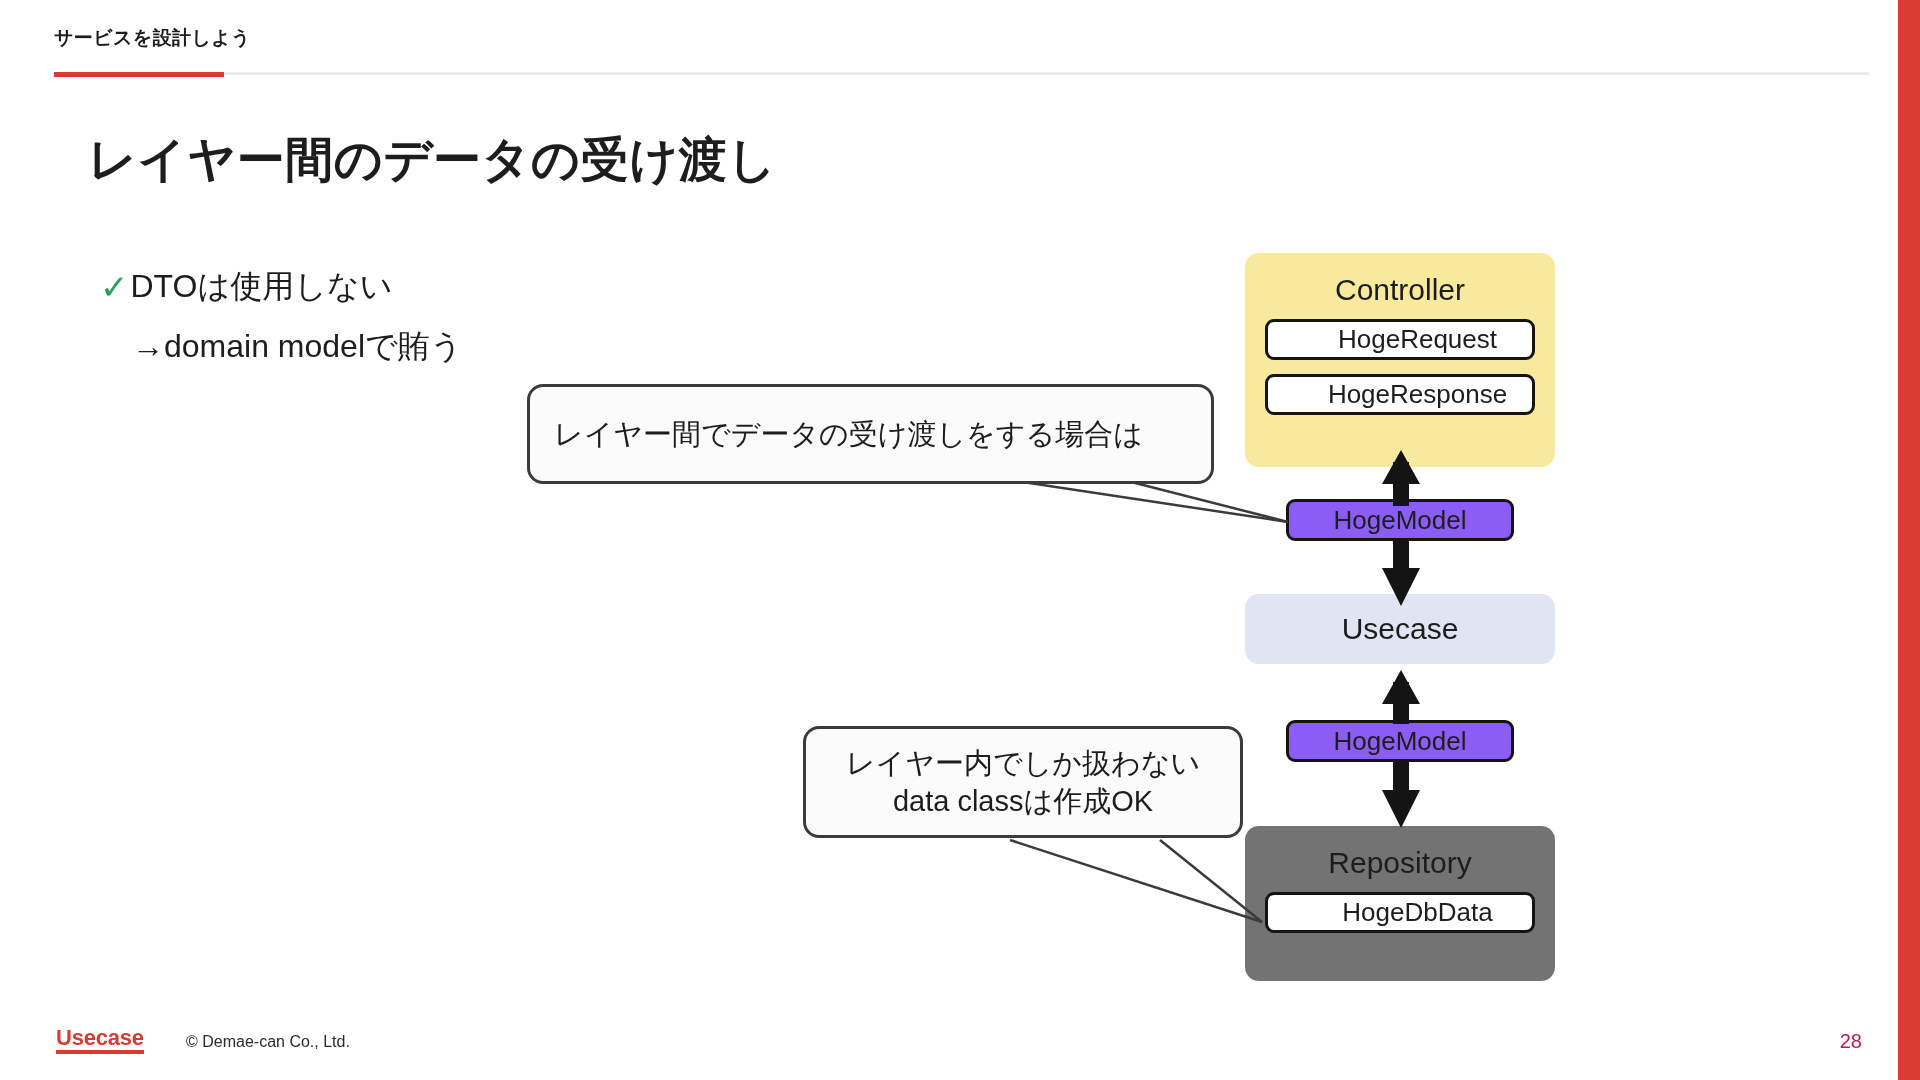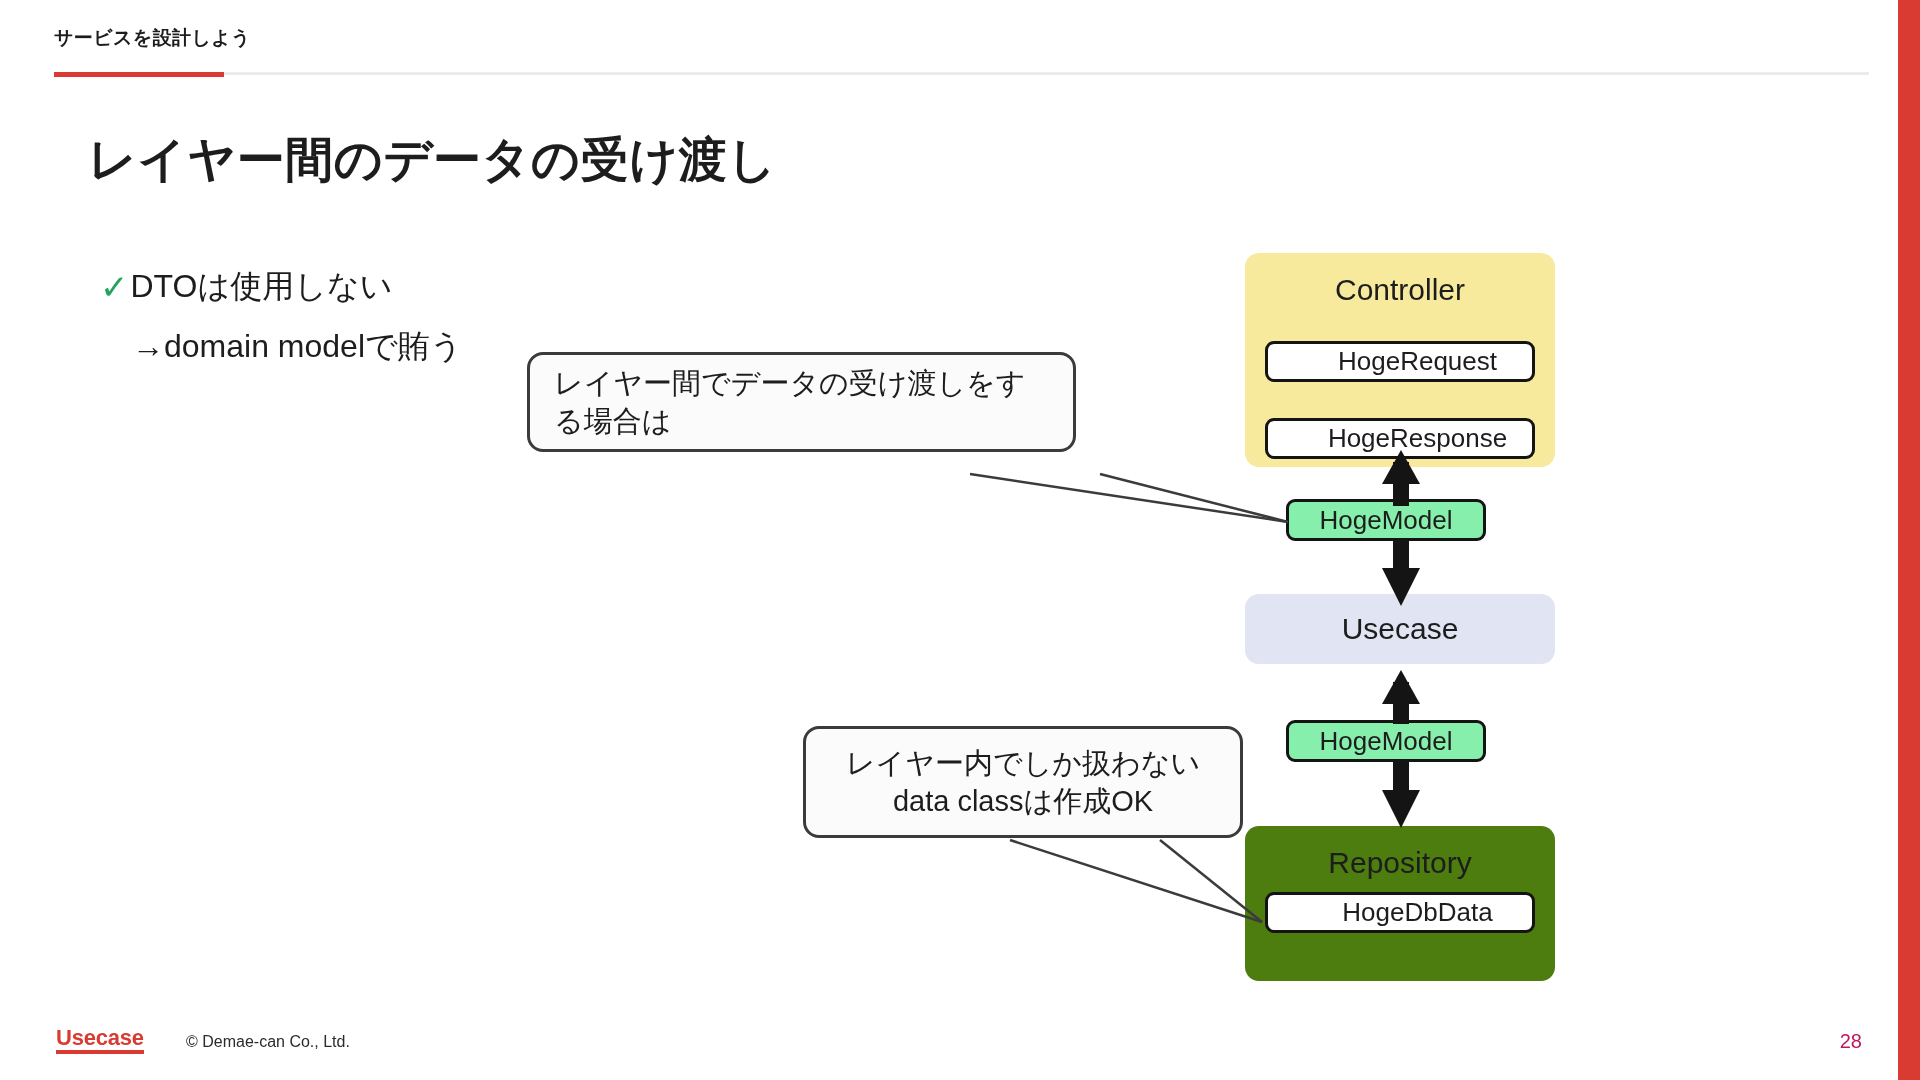--- a/index.html
+++ b/index.html
@@ -63,72 +63,71 @@
     display:flex; flex-direction:column; align-items:center;
   }
   .layer-title {
     font-size:30px; color:#1d1d1d; line-height:1;
   }
 
   .layer-controller {
     left:1245px; top:253px; width:310px; height:214px;
     background:#f7ea9c;
     padding-top:22px;
-    gap:22px;
   }
   .layer-usecase {
     left:1245px; top:594px; width:310px; height:70px;
     background:#e1e4f2;
     justify-content:center;
   }
   .layer-repository {
     left:1245px; top:826px; width:310px; height:155px;
-    background:#4d7c0f;
+    background:#737373;
     padding-top:22px;
   }
 
   
   .inner-box {
     width:270px; height:41px;
     background:#ffffff;
     border:3px solid #141414;
     border-radius:9px;
     display:flex; align-items:center; justify-content:center;
     font-size:26px; color:#1d1d1d;
     margin-top:14px;
     padding-left:35px;
   }
   .layer-controller .inner-box:first-of-type { margin-top:18px; }
 
   
   .model-chip {
     position:absolute;
-    width:200px; height:42px;
-    background:#86efac;
+    width:228px; height:42px;
+    background:#8b5cf6;
     border:3px solid #141414;
     border-radius:9px;
     display:flex; align-items:center; justify-content:center;
     font-size:26px; color:#1d1d1d;
     z-index:4;
   }
   .model-chip-top  { left:1286px; top:499px; }
   .model-chip-bot  { left:1286px; top:720px; }
 
   
   .callout {
     position:absolute;
     background:#fbfbfb;
     border:3px solid #3b3b3b;
     border-radius:16px;
     display:flex; flex-direction:column; justify-content:center;
     font-size:29px; color:#1d1d1d; line-height:1.32;
     z-index:6;
   }
   .callout-upper {
-    left:527px; top:352px; width:549px; height:100px;
+    left:527px; top:384px; width:687px; height:100px;
     padding:0 24px; text-align:left;
   }
   .callout-lower {
     left:803px; top:726px; width:440px; height:112px;
     padding:0 36px; text-align:center;
   }
 
   
   .connectors { position:absolute; left:0; top:0; width:1920px; height:1080px; z-index:5; pointer-events:none; }
 

